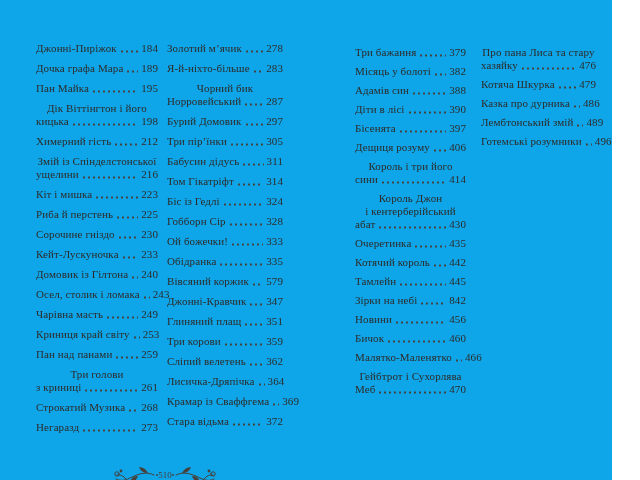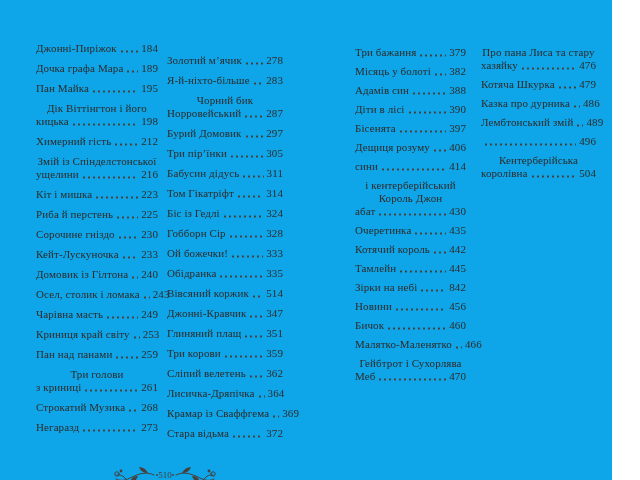--- a/index.html
+++ b/index.html
@@ -25,21 +25,21 @@
   #right-page { left: 320px; width: 320px; }
 
   .toc-col {
     position: absolute;
     font-size: 11px;
     line-height: 13px;
     letter-spacing: 0.1px;
   }
   
   #col-1 { left: 36px;  top: 42px; width: 122px; }
-  #col-2 { left: 167px; top: 54px; width: 116px; }
+  #col-2 { left: 167px; top: 42px; width: 116px; }
   #col-3 { left: 35px;  top: 46px; width: 111px; }  
   #col-4 { left: 161px; top: 46px; width: 115px; }
 
   .col-a .toc-entry { margin-bottom: 7px; }
   .col-b .toc-entry { margin-bottom: 6px; }
 
   .toc-line { white-space: nowrap; text-align: center; }
   .toc-row {
     display: flex;
     align-items: baseline;
@@ -288,21 +288,21 @@
           <div class="toc-row">
             <span class="toc-title">Обідранка</span>
             <span class="dots"></span>
             <span class="toc-page">335</span>
           </div>
         </div>
         <div class="toc-entry">
           <div class="toc-row">
             <span class="toc-title">Вівсяний коржик</span>
             <span class="dots"></span>
-            <span class="toc-page">514</span>
+            <span class="toc-page">579</span>
           </div>
         </div>
         <div class="toc-entry">
           <div class="toc-row">
             <span class="toc-title">Джонні-Кравчик</span>
             <span class="dots"></span>
             <span class="toc-page">347</span>
           </div>
         </div>
         <div class="toc-entry">
@@ -417,29 +417,30 @@
           </div>
         </div>
         <div class="toc-entry">
           <div class="toc-row">
             <span class="toc-title">Дещиця розуму</span>
             <span class="dots"></span>
             <span class="toc-page">406</span>
           </div>
         </div>
         <div class="toc-entry">
+          <div class="toc-line">Король і три його</div>
           <div class="toc-row">
             <span class="toc-title">сини</span>
             <span class="dots"></span>
             <span class="toc-page">414</span>
           </div>
         </div>
         <div class="toc-entry">
+          <div class="toc-line">Король Джон</div>
           <div class="toc-line">і кентерберійський</div>
-          <div class="toc-line">Король Джон</div>
           <div class="toc-row">
             <span class="toc-title">абат</span>
             <span class="dots"></span>
             <span class="toc-page">430</span>
           </div>
         </div>
         <div class="toc-entry">
           <div class="toc-row">
             <span class="toc-title">Очеретинка</span>
             <span class="dots"></span>
@@ -522,28 +523,21 @@
         </div>
         <div class="toc-entry">
           <div class="toc-row">
             <span class="toc-title">Лембтонський змій</span>
             <span class="dots"></span>
             <span class="toc-page">489</span>
           </div>
         </div>
         <div class="toc-entry">
           <div class="toc-row">
+            <span class="toc-title">Готемські розумники</span>
             <span class="dots"></span>
             <span class="toc-page">496</span>
-          </div>
-        </div>
-        <div class="toc-entry">
-          <div class="toc-line">Кентерберійська</div>
-          <div class="toc-row">
-            <span class="toc-title">королівна</span>
-            <span class="dots"></span>
-            <span class="toc-page">504</span>
           </div>
         </div>
       </div>
   </div>
 
 </div>
 
 </body></html>

